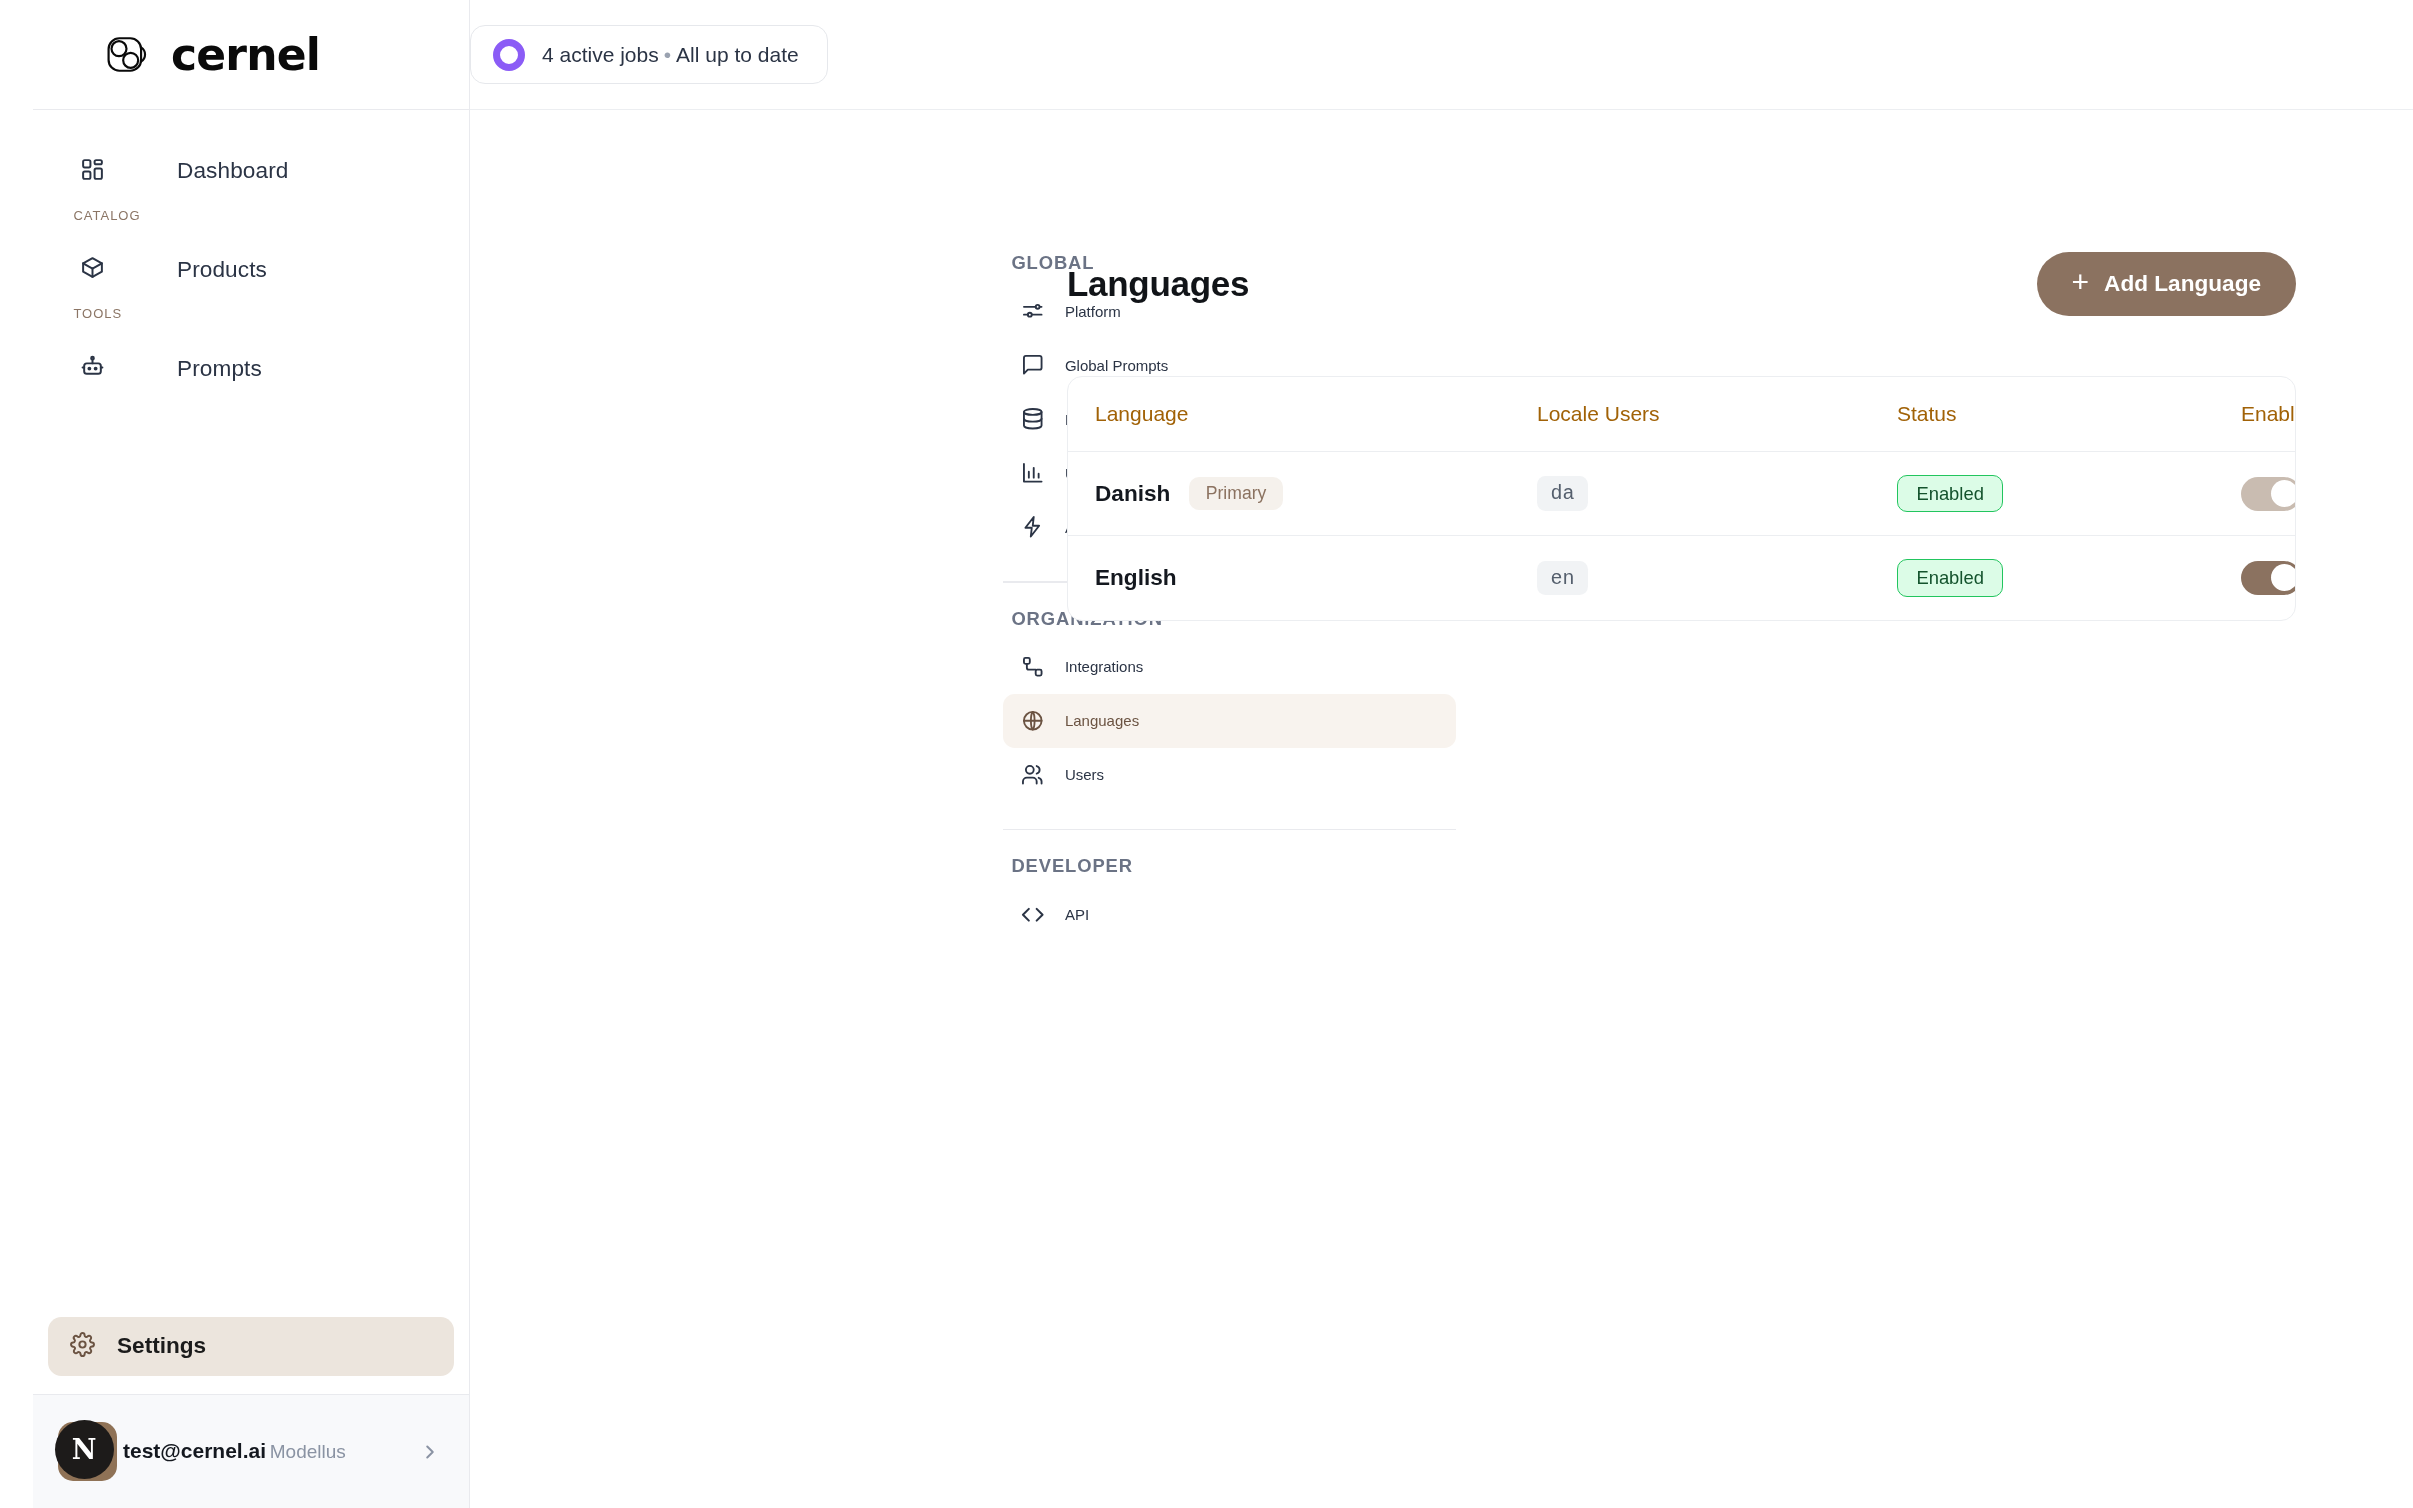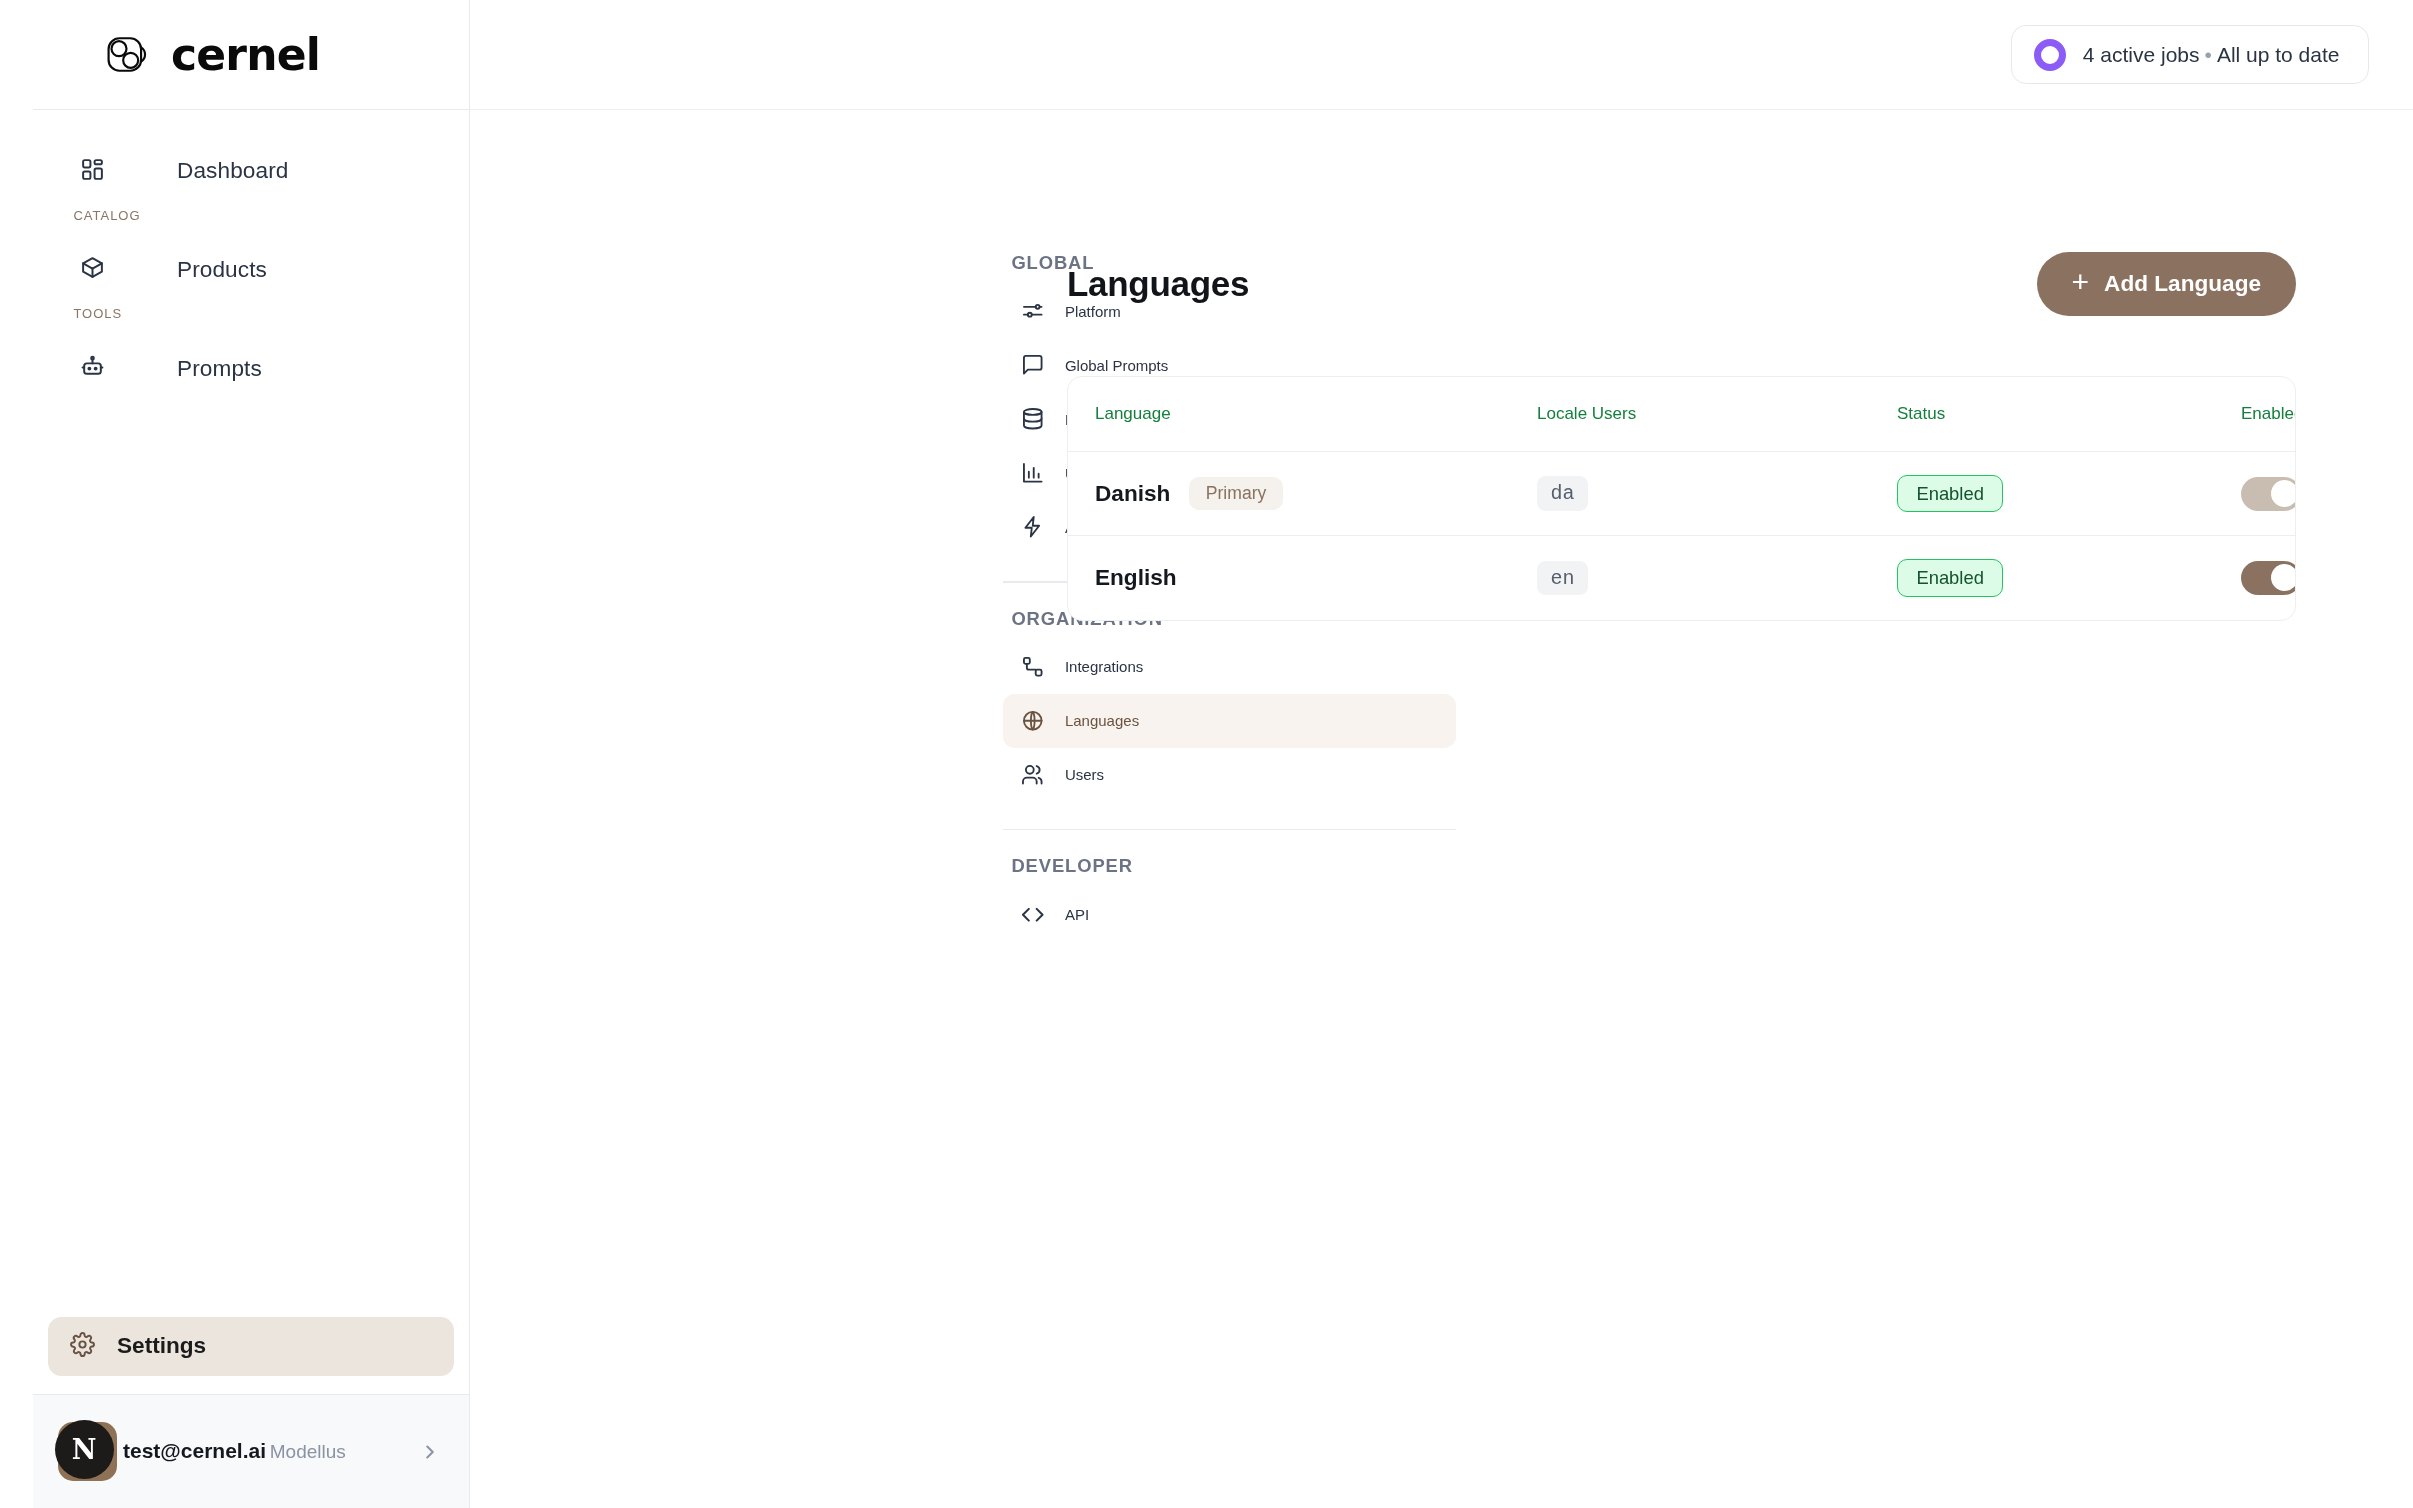--- a/index.html
+++ b/index.html
@@ -67,21 +67,21 @@
   }
   .user-text { margin-left: 6px; flex: 1 1 auto; }
   .user-email { font-size: 21px; font-weight: 700; color: #14181f; line-height: 1.25; }
   .user-org { font-size: 19px; color: #8a93a3; line-height: 1.3; margin-top: 2.5px; }
 
   
   .main { flex: 1 1 auto; display: flex; flex-direction: column; min-width: 0; }
   .topbar {
     height: 110px; flex: 0 0 110px;
     border-bottom: 1.7px solid #eceef1;
-    display: flex; align-items: center; justify-content: flex-end;
+    display: flex; align-items: center; 
     padding-right: 44px;
   }
   .jobs-pill {
     display: flex; align-items: center; gap: 17px;
     height: 59px; padding: 0 28.5px 0 22px;
     border: 1.7px solid #e6e8ec; border-radius: 15px; background: #fff;
     cursor: pointer;
   }
   .ring { width: 32px; height: 32px; border-radius: 50%; border: 7.5px solid #8b5cf6; flex: 0 0 32px; }
   .jobs-text { font-size: 21px; color: #2b3445; white-space: nowrap; }
@@ -115,21 +115,21 @@
     height: 64px; padding: 0 35px; border-radius: 32px;
     background: #8b7260; color: #fff; border: none;
     font-size: 22.6px; font-weight: 600; cursor: pointer;
     font-family: "Liberation Sans", sans-serif;
   }
   .plus { font-size: 30px; font-weight: 400; line-height: 1; margin-top: -3.4px; }
 
   .table-card { border: 1.7px solid #eceef1; border-radius: 15px; overflow: hidden; background: #fff; }
   .tr { display: flex; align-items: center; }
   .thead { height: 75px; border-bottom: 1.7px solid #eceef1; }
-  .thead .th { font-size: 17px; color: #15803d; }
+  .thead .th { font-size: 21px; color: #a16207; }
   .tbody-row { height: 84px; border-bottom: 1.7px solid #eceef1; }
   .tbody-row:last-child { border-bottom: none; }
   .c-lang { flex: 0 0 469px; padding-left: 27px; display: flex; align-items: center; }
   .c-code { flex: 0 0 360px; }
   .c-status { flex: 0 0 344px; }
   .c-enabled { flex: 1 1 auto; display: flex; align-items: center; }
   .lang-name { font-size: 22.6px; font-weight: 700; color: #14181f; }
   .primary-badge {
     margin-left: 18.4px; padding: 5.9px 17px; border-radius: 10px;
     background: #f5f1ec; color: #8b7260; font-size: 17.6px; font-weight: 500;

